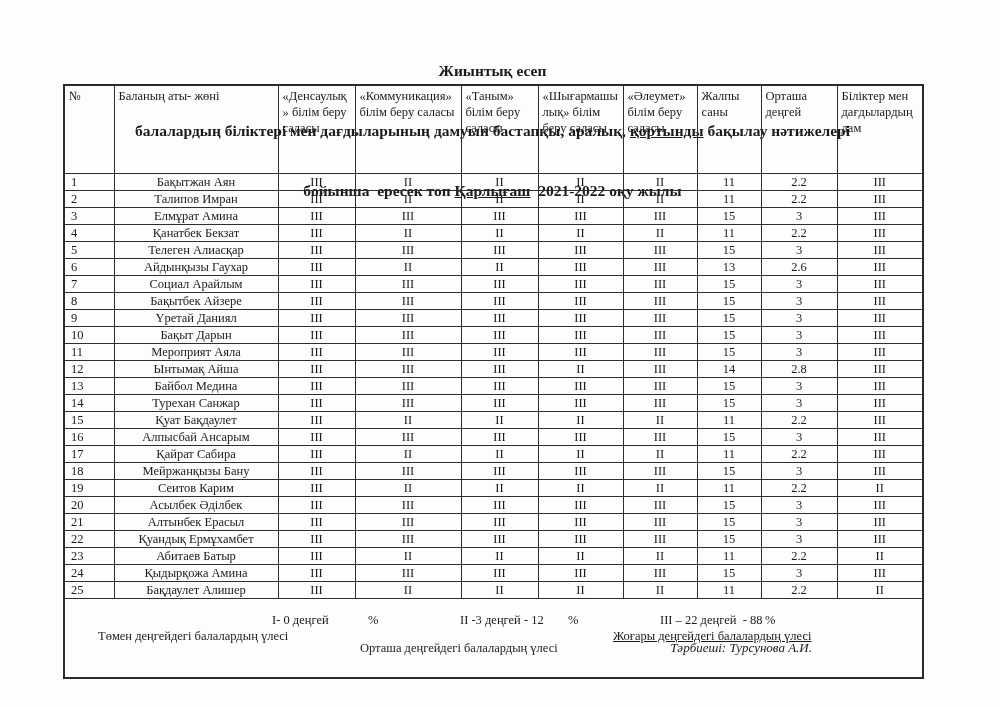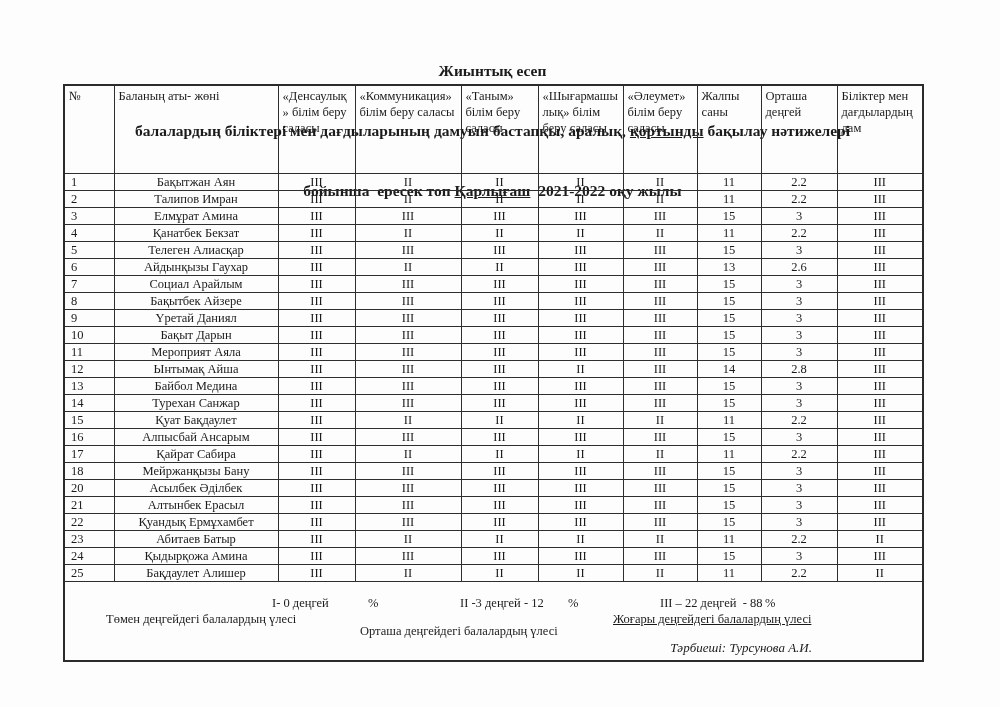--- a/index.html
+++ b/index.html
@@ -39,21 +39,21 @@
   tbody td.name{text-align:center;}
   td.summary-cell{
     position:relative;height:46px;padding:16px;
   }
   .summary-cell span{
     position:absolute;white-space:pre;font-size:12.5px;line-height:14px;
   }
   .s1{left:207px;top:14px;} .p1{left:303px;top:14px;}
   .s2{left:395px;top:14px;} .p2{left:503px;top:14px;}
   .s3{left:595px;top:14px;} .p3{left:700px;top:14px;}
-  .c1{left:33px;top:30px;margin-left:8px;}  .c2{left:295px;top:42px;} .c3{left:548px;top:30px;text-decoration:underline;}
+  .c1{left:33px;top:30px;}  .c2{left:295px;top:42px;} .c3{left:548px;top:30px;text-decoration:underline;}
   .teacher{
     position:absolute;top:640px;left:63px;width:859px;
     text-align:right;padding-right:110px;box-sizing:border-box;
     font-size:13px;
     font-style:italic;
   }
 </style>
 </head>
 <body>
 
@@ -303,20 +303,32 @@
           <td class="c">III</td>
           <td class="c">III</td>
           <td class="c">III</td>
           <td class="c">III</td>
           <td class="c">III</td>
           <td class="c">15</td>
           <td class="c">3</td>
           <td class="c">III</td>
         </tr>
         <tr>
+          <td class="no">19</td>
+          <td class="name">Сеитов Карим</td>
+          <td class="c">III</td>
+          <td class="c">II</td>
+          <td class="c">II</td>
+          <td class="c">II</td>
+          <td class="c">II</td>
+          <td class="c">11</td>
+          <td class="c">2.2</td>
+          <td class="c">II</td>
+        </tr>
+        <tr>
           <td class="no">20</td>
           <td class="name">Асылбек Әділбек</td>
           <td class="c">III</td>
           <td class="c">III</td>
           <td class="c">III</td>
           <td class="c">III</td>
           <td class="c">III</td>
           <td class="c">15</td>
           <td class="c">3</td>
           <td class="c">III</td>

